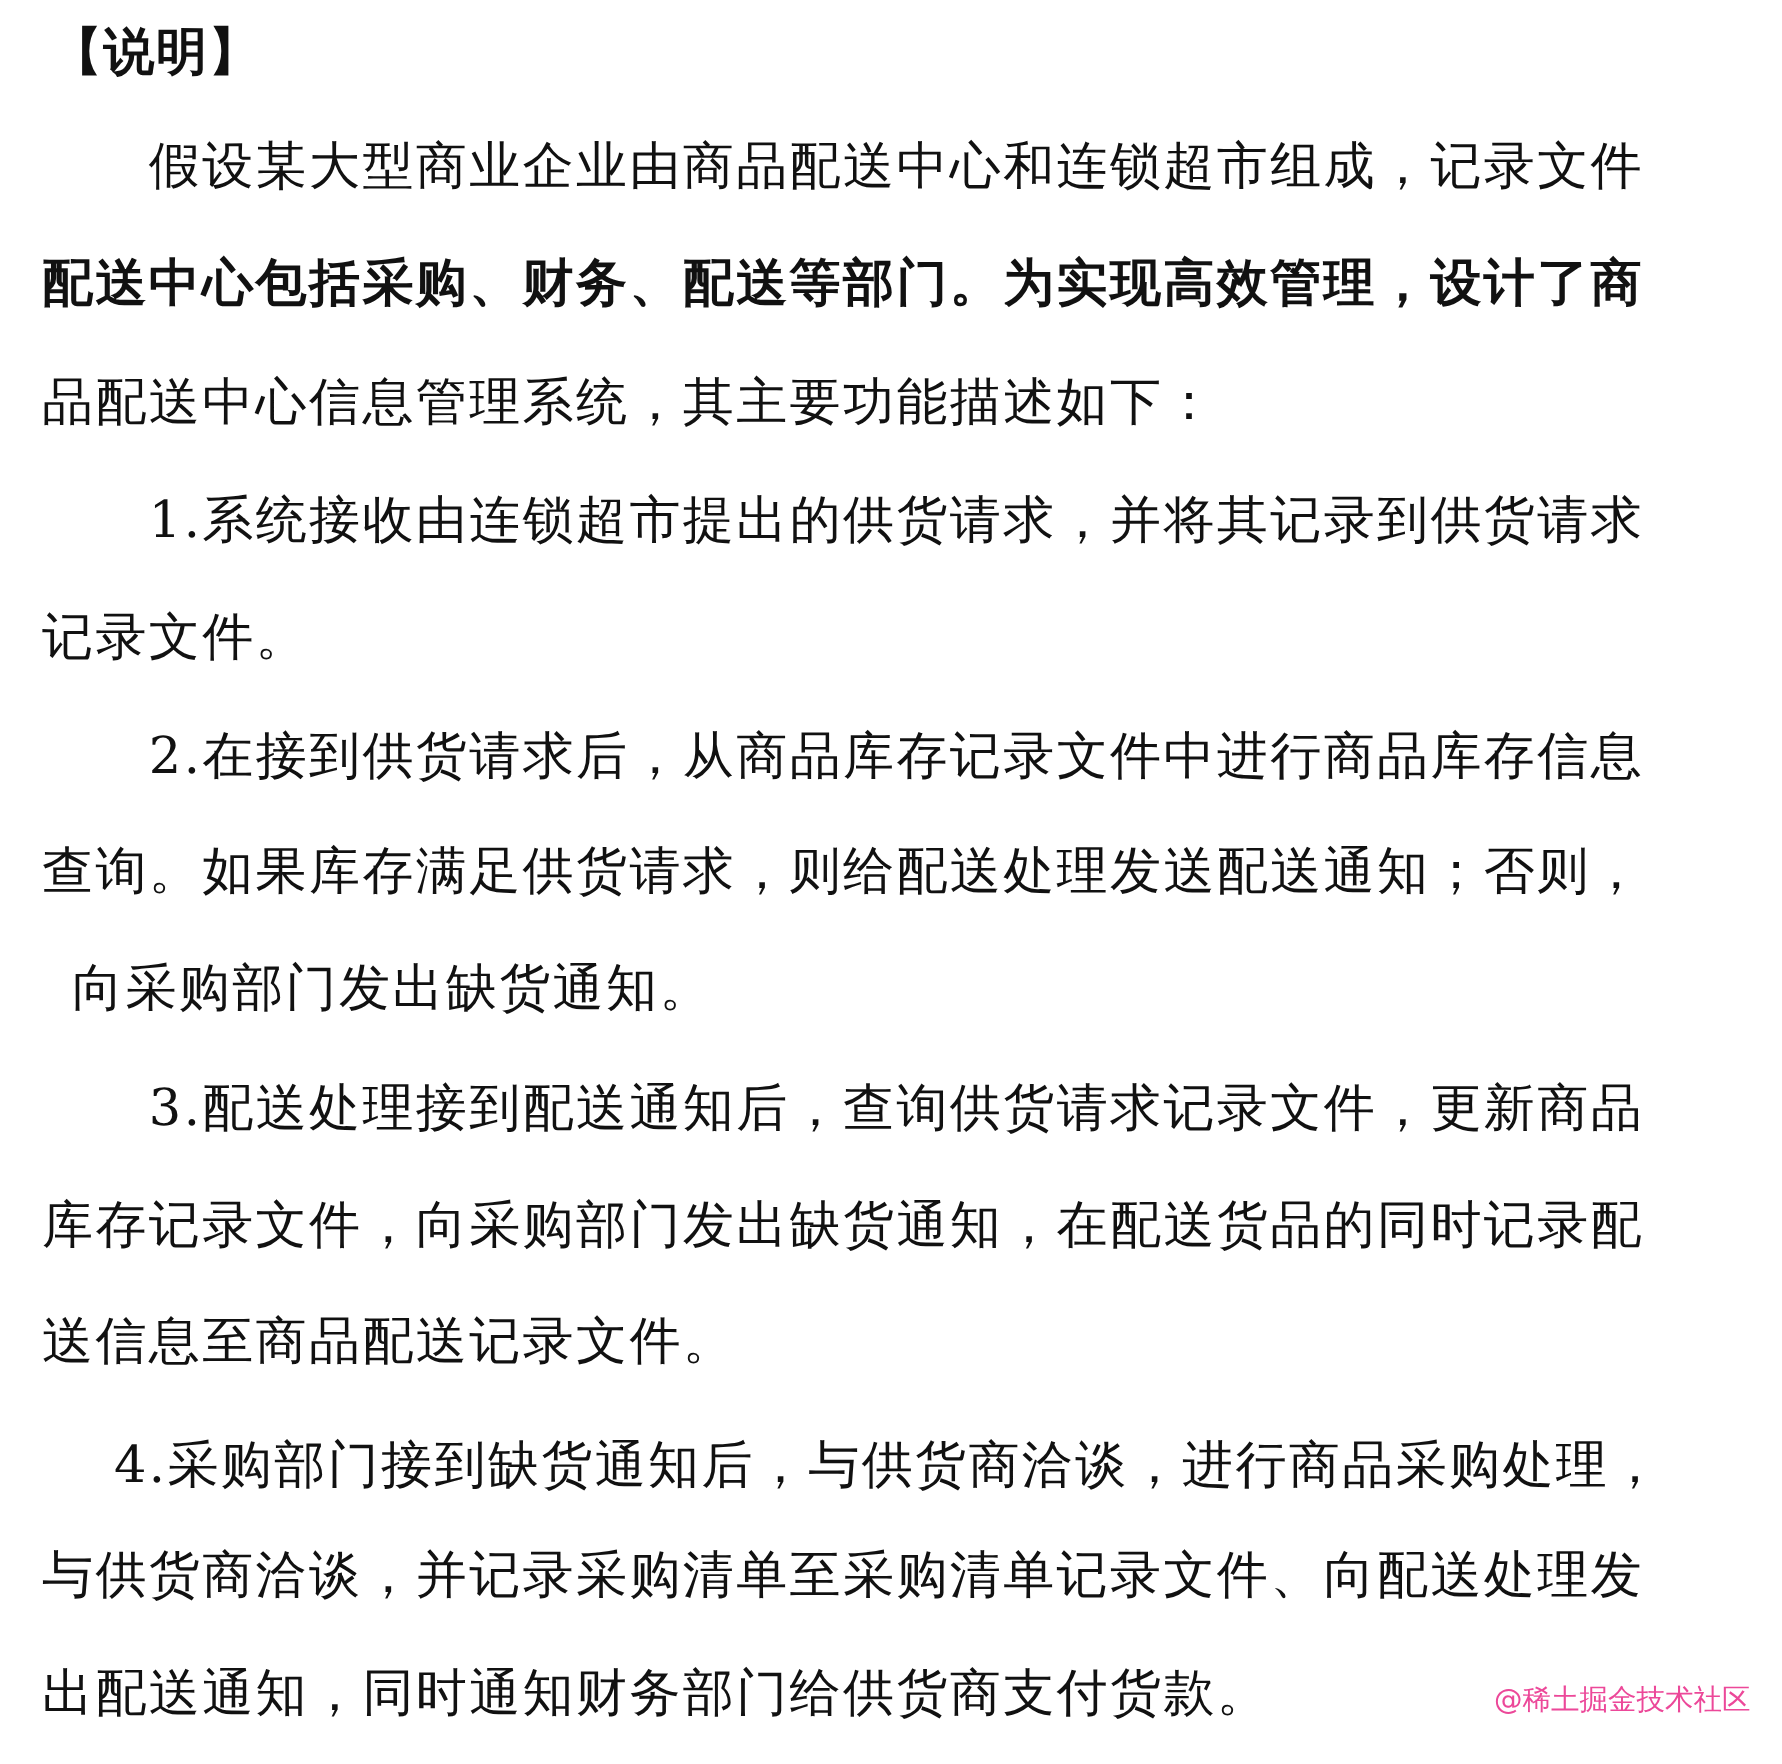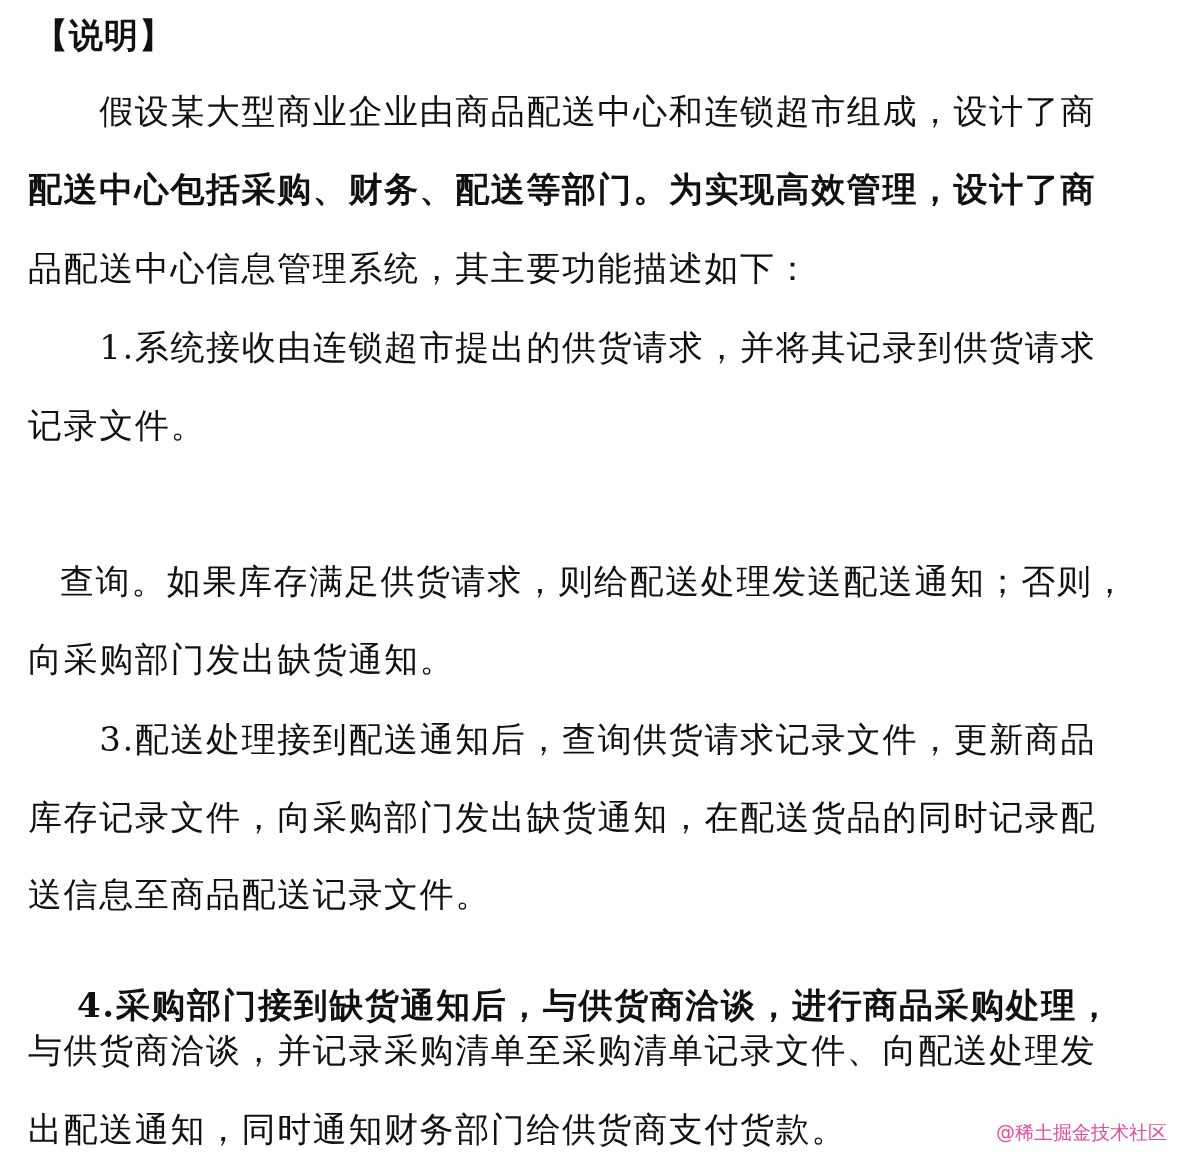--- a/index.html
+++ b/index.html
@@ -51,32 +51,33 @@
       white-space: nowrap;
       letter-spacing: 0px;
     }
   </style>
 </head>
 <body>
 
 <div class="doc">
   <div class="heading">【说明】</div>
 
-  <div class="line" style="top:86px;">　　假设某大型商业企业由商品配送中心和连锁超市组成，设计了商</div>
+  <div class="line" style="top:86px;">　　假设某大型商业企业由商品配送中心和连锁超市组成，记录文件</div>
   <div class="line" style="top:164px;font-weight:bold;">配送中心包括采购、财务、配送等部门。为实现高效管理，设计了商</div>
   <div class="line" style="top:243px;">品配送中心信息管理系统，其主要功能描述如下：</div>
 
   <div class="line" style="top:322px;">　　1.系统接收由连锁超市提出的供货请求，并将其记录到供货请求</div>
   <div class="line" style="top:400px;">记录文件。</div>
 
-  <div class="line" style="top:556px;text-align:center;">查询。如果库存满足供货请求，则给配送处理发送配送通知；否则，</div>
-  <div class="line" style="top:634px;">向采购部门发出缺货通知。</div>
+  <div class="line" style="top:479px;">　　2.在接到供货请求后，从商品库存记录文件中进行商品库存信息</div>
+  <div class="line" style="top:556px;">查询。如果库存满足供货请求，则给配送处理发送配送通知；否则，</div>
+  <div class="line" style="top:634px;margin-left:20px;">向采购部门发出缺货通知。</div>
 
   <div class="line" style="top:714px;">　　3.配送处理接到配送通知后，查询供货请求记录文件，更新商品</div>
   <div class="line" style="top:792px;">库存记录文件，向采购部门发出缺货通知，在配送货品的同时记录配</div>
   <div class="line" style="top:869px;">送信息至商品配送记录文件。</div>
 
-  <div class="line" style="top:980px;font-weight:bold;">　 4.采购部门接到缺货通知后，与供货商洽谈，进行商品采购处理，</div>
+  <div class="line" style="top:952px;">　 4.采购部门接到缺货通知后，与供货商洽谈，进行商品采购处理，</div>
   <div class="line" style="top:1025px;">与供货商洽谈，并记录采购清单至采购清单记录文件、向配送处理发</div>
   <div class="line" style="top:1104px;">出配送通知，同时通知财务部门给供货商支付货款。</div>
 
   <div class="watermark">@稀土掘金技术社区</div>
 </div>
 
 </body></html>

